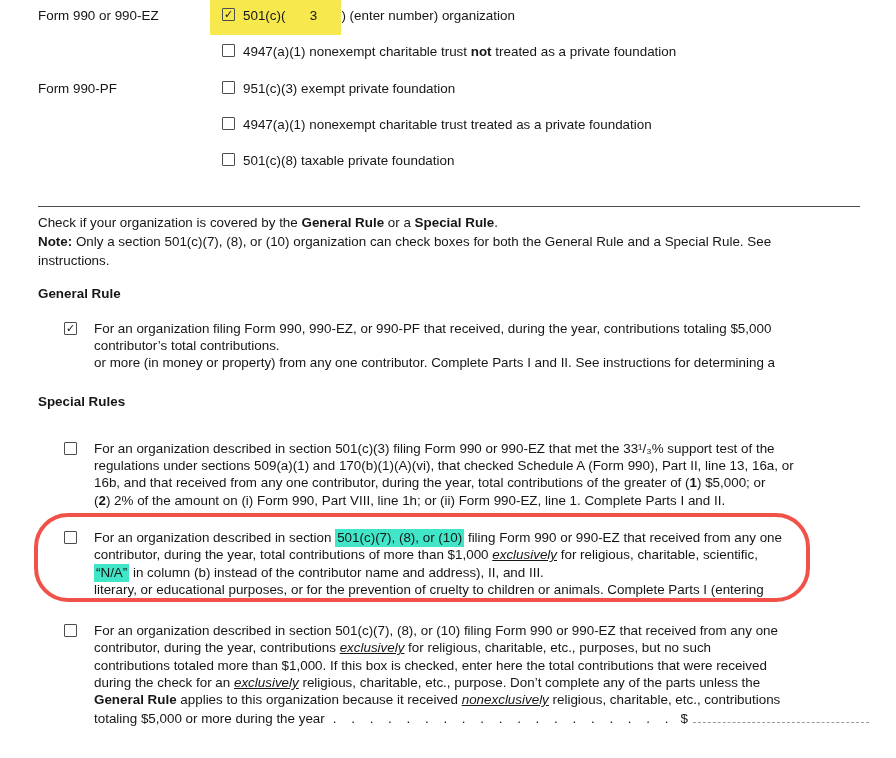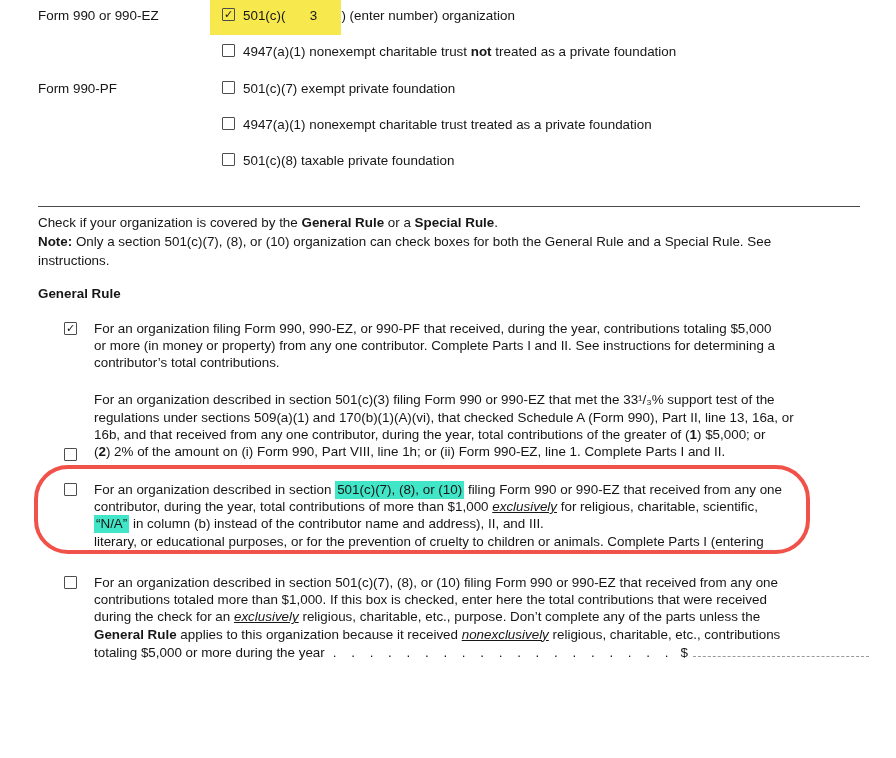--- a/index.html
+++ b/index.html
@@ -35,21 +35,21 @@
   .coverage .intro,.coverage .tline{line-height:18.6px;white-space:nowrap;}
   
   h3{font-size:13.4px;line-height:17.3px;font-weight:bold;margin:0;}
   .h-general{margin-top:15px;}
   .h-special{margin-top:22px;}
   .rule-item{position:relative;display:flex;margin-left:26px;}
   .rule-item .cb{margin-top:2px;margin-right:17px;}
   .rule-text{flex:1 1 auto;}
   .tline{line-height:17.3px;white-space:nowrap;}
   .mt-general{margin-top:17px;}
-  .mt-sp1{margin-top:20px;align-items:flex-end;}
+  .mt-sp1{margin-top:29px;}
   .mt-sp2{margin-top:20px;}
   .mt-sp3{margin-top:24px;}
   
   .b{font-weight:bold;}
   .i{font-style:italic;text-decoration:underline;}
   .hl-cyan{background:var(--highlight-cyan,#40e6c7);padding:1px 2px 2px;}
   .entry{display:inline-block;width:56px;text-align:center;}
   .leader{word-spacing:11px;margin-left:8px;margin-right:12px;}
   .amount-line{display:inline-block;width:176px;height:13px;border-bottom:1.5px dashed #9a9a9a;margin-left:5px;vertical-align:baseline;}
   
@@ -80,21 +80,21 @@
           <span class="opt-text"><span>4947(a)(1) nonexempt charitable trust </span><span class="b">not</span><span> treated as a private foundation</span></span>
         </div>
       </div>
     </div>
 
     <div class="filer-group">
       <div class="filer-label">Form 990-PF</div>
       <div class="filer-options">
         <div class="option">
           <span class="cb"></span>
-          <span class="opt-text"><span>501(c)(7) exempt private foundation</span></span>
+          <span class="opt-text"><span>951(c)(3) exempt private foundation</span></span>
         </div>
         <div class="option">
           <span class="cb"></span>
           <span class="opt-text"><span>4947(a)(1) nonexempt charitable trust treated as a private foundation</span></span>
         </div>
         <div class="option">
           <span class="cb"></span>
           <span class="opt-text"><span>501(c)(8) taxable private foundation</span></span>
         </div>
       </div>
@@ -109,25 +109,26 @@
         <div class="tline"><span class="b">Note:</span><span> Only a section 501(c)(7), (8), or (10) organization can check boxes for both the General Rule and a Special Rule. See</span></div>
         <div class="tline"><span>instructions.</span></div>
       </div>
   </div>
 
   <h3 class="h-general">General Rule</h3>
   <div class="rule-item mt-general">
     <span class="cb checked">✓</span>
     <div class="rule-text">
         <div class="tline"><span>For an organization filing Form 990, 990-EZ, or 990-PF that received, during the year, contributions totaling $5,000</span></div>
+        <div class="tline"><span>contributor’s total contributions.</span></div>
         <div class="tline"><span>or more (in money or property) from any one contributor. Complete Parts I and II. See instructions for determining a</span></div>
-        <div class="tline"><span>contributor’s total contributions.</span></div>
       </div>
   </div>
 
+  <h3 class="h-special">Special Rules</h3>
 
   <div class="rule-item mt-sp1">
     <span class="cb"></span>
     <div class="rule-text">
         <div class="tline"><span>For an organization described in section 501(c)(3) filing Form 990 or 990-EZ that met the 33¹/₃% support test of the</span></div>
         <div class="tline"><span>regulations under sections 509(a)(1) and 170(b)(1)(A)(vi), that checked Schedule A (Form 990), Part II, line 13, 16a, or</span></div>
         <div class="tline"><span>16b, and that received from any one contributor, during the year, total contributions of the greater of (</span><span class="b">1</span><span>) $5,000; or</span></div>
         <div class="tline"><span>(</span><span class="b">2</span><span>) 2% of the amount on (i) Form 990, Part VIII, line 1h; or (ii) Form 990-EZ, line 1. Complete Parts I and II.</span></div>
       </div>
   </div>
@@ -140,20 +141,21 @@
         <div class="tline"><span>contributor, during the year, total contributions of more than $1,000 </span><span class="i">exclusively</span><span> for religious, charitable, scientific,</span></div>
         <div class="tline"><span class="hl-cyan">“N/A”</span><span> in column (b) instead of the contributor name and address), II, and III.</span></div>
         <div class="tline"><span>literary, or educational purposes, or for the prevention of cruelty to children or animals. Complete Parts I (entering</span></div>
       </div>
   </div>
 
   <div class="rule-item mt-sp3">
     <span class="cb"></span>
     <div class="rule-text">
         <div class="tline"><span>For an organization described in section 501(c)(7), (8), or (10) filing Form 990 or 990-EZ that received from any one</span></div>
+        <div class="tline"><span>contributor, during the year, contributions </span><span class="i">exclusively</span><span> for religious, charitable, etc., purposes, but no such</span></div>
         <div class="tline"><span>contributions totaled more than $1,000. If this box is checked, enter here the total contributions that were received</span></div>
         <div class="tline"><span>during the check for an </span><span class="i">exclusively</span><span> religious, charitable, etc., purpose. Don’t complete any of the parts unless the</span></div>
         <div class="tline"><span class="b">General Rule</span><span> applies to this organization because it received </span><span class="i">nonexclusively</span><span> religious, charitable, etc., contributions</span></div>
         <div class="tline"><span>totaling $5,000 or more during the year</span><span class="leader">. . . . . . . . . . . . . . . . . . .</span><span>$</span><span class="amount-line"></span></div>
       </div>
   </div>
 
 </div>
 
 </body></html>

